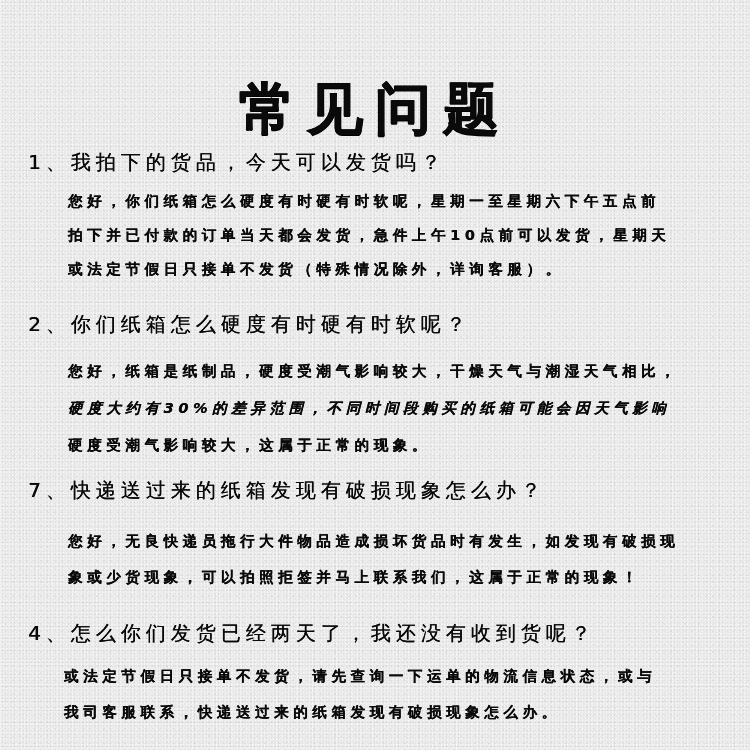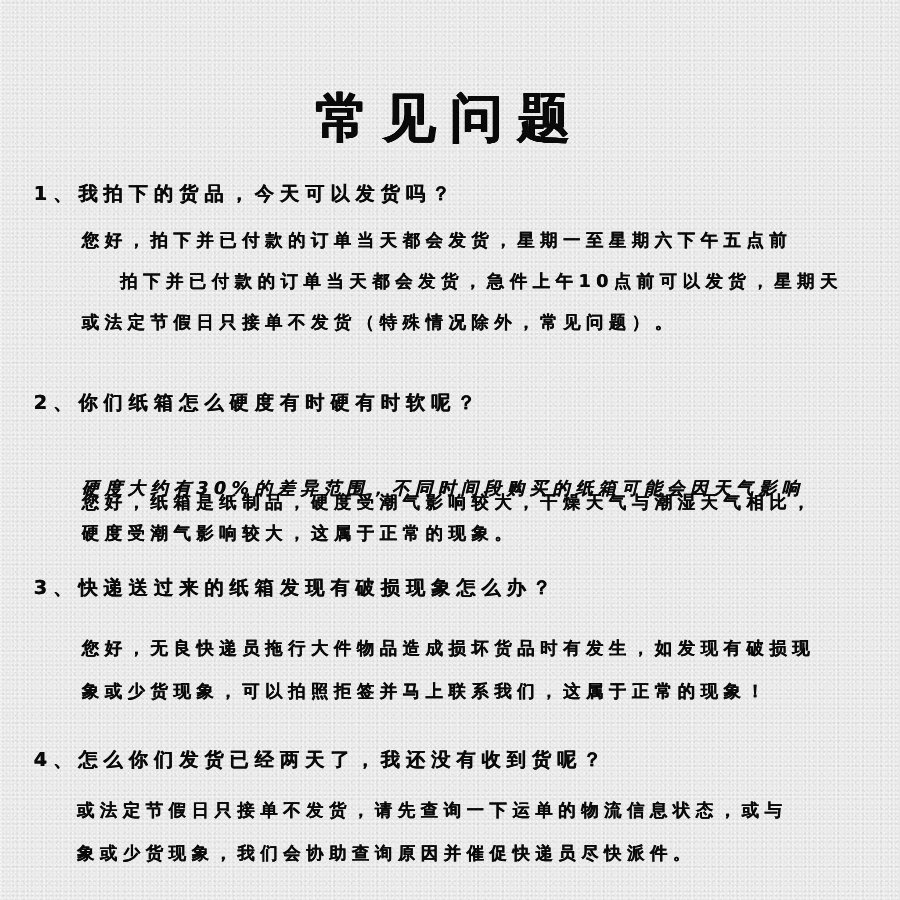--- a/index.html
+++ b/index.html
@@ -25,38 +25,38 @@
       position: absolute;
       left: 0; top: 0;
       width: 750px; height: 750px;
     }
     .page-title {
       position: absolute;
       top: 38px;
       left: 0;
       width: 750px;
       text-align: center;
-      font-size: 44px;
+      font-size: 56px;
       font-weight: bold;
       letter-spacing: 12px;
       line-height: 64px;
       font-family: "DejaVu Serif", "Liberation Serif", serif;
       text-shadow: 0.5px 0 0 #000, -0.5px 0 0 #000, 0 0.5px 0 #000;
     }
     .faq {
       position: absolute;
       left: 0;
       width: 750px;
     }
     .question {
       position: absolute;
       left: 28px;
       white-space: nowrap;
-      font-size: 16px;
-      font-weight: bold;
+      font-size: 20px;
+      font-weight: normal;
       letter-spacing: 5px;
       line-height: 30px;
       text-shadow: 0.4px 0 0 #000;
     }
     .answer {
       position: absolute;
       white-space: nowrap;
       font-size: 14.5px;
       font-weight: bold;
       letter-spacing: 4.6px;
@@ -72,44 +72,44 @@
 </head>
 <body>
 
 <div class="page">
 
   <h1 class="page-title">常见问题</h1>
 
   <div class="faq" style="top:147px;">
     <div class="question" style="top:0;">1、我拍下的货品，今天可以发货吗？</div>
     <div class="answer" style="left:68px; top:44px;">
-      <div class="answer-line" style="top:0;">您好，拍下并已付款的订单当天都会发货，星期一至星期六下午五点前</div>
-      <div class="answer-line" style="top:34px;margin-left:32px;">拍下并已付款的订单当天都会发货，急件上午10点前可以发货，星期天</div>
-      <div class="answer-line" style="top:68px;">或法定节假日只接单不发货（特殊情况除外，常见问题）。</div>
+      <div class="answer-line" style="top:0;">您好，你们纸箱怎么硬度有时硬有时软呢，星期一至星期六下午五点前</div>
+      <div class="answer-line" style="top:34px;">拍下并已付款的订单当天都会发货，急件上午10点前可以发货，星期天</div>
+      <div class="answer-line" style="top:68px;">或法定节假日只接单不发货（特殊情况除外，详询客服）。</div>
     </div>
   </div>
 
   <div class="faq" style="top:309px;">
-    <div class="question" style="top:12px;text-align:center;">2、你们纸箱怎么硬度有时硬有时软呢？</div>
+    <div class="question" style="top:0;text-align:center;">2、你们纸箱怎么硬度有时硬有时软呢？</div>
     <div class="answer" style="left:68px; top:52px;">
-      <div class="answer-line" style="top:0;margin-top:48px;">您好，纸箱是纸制品，硬度受潮气影响较大，干燥天气与潮湿天气相比，</div>
+      <div class="answer-line" style="top:0;">您好，纸箱是纸制品，硬度受潮气影响较大，干燥天气与潮湿天气相比，</div>
       <div class="answer-line" style="top:37px;font-style:italic;">硬度大约有30%的差异范围，不同时间段购买的纸箱可能会因天气影响</div>
       <div class="answer-line" style="top:74px;">硬度受潮气影响较大，这属于正常的现象。</div>
     </div>
   </div>
 
   <div class="faq" style="top:475px;">
-    <div class="question" style="top:0;">3、快递送过来的纸箱发现有破损现象怎么办？</div>
+    <div class="question" style="top:0;">7、快递送过来的纸箱发现有破损现象怎么办？</div>
     <div class="answer" style="left:68px; top:56px;">
       <div class="answer-line" style="top:0;">您好，无良快递员拖行大件物品造成损坏货品时有发生，如发现有破损现</div>
       <div class="answer-line" style="top:36px;">象或少货现象，可以拍照拒签并马上联系我们，这属于正常的现象！</div>
     </div>
   </div>
 
   <div class="faq" style="top:618px;">
     <div class="question" style="top:0;">4、怎么你们发货已经两天了，我还没有收到货呢？</div>
     <div class="answer" style="left:64px; top:48px;">
       <div class="answer-line" style="top:0;">或法定节假日只接单不发货，请先查询一下运单的物流信息状态，或与</div>
-      <div class="answer-line" style="top:36px;">象或少货现象，我们会协助查询原因并催促快递员尽快派件。</div>
+      <div class="answer-line" style="top:36px;">我司客服联系，快递送过来的纸箱发现有破损现象怎么办。</div>
     </div>
   </div>
 
 </div>
 
 </body></html>

